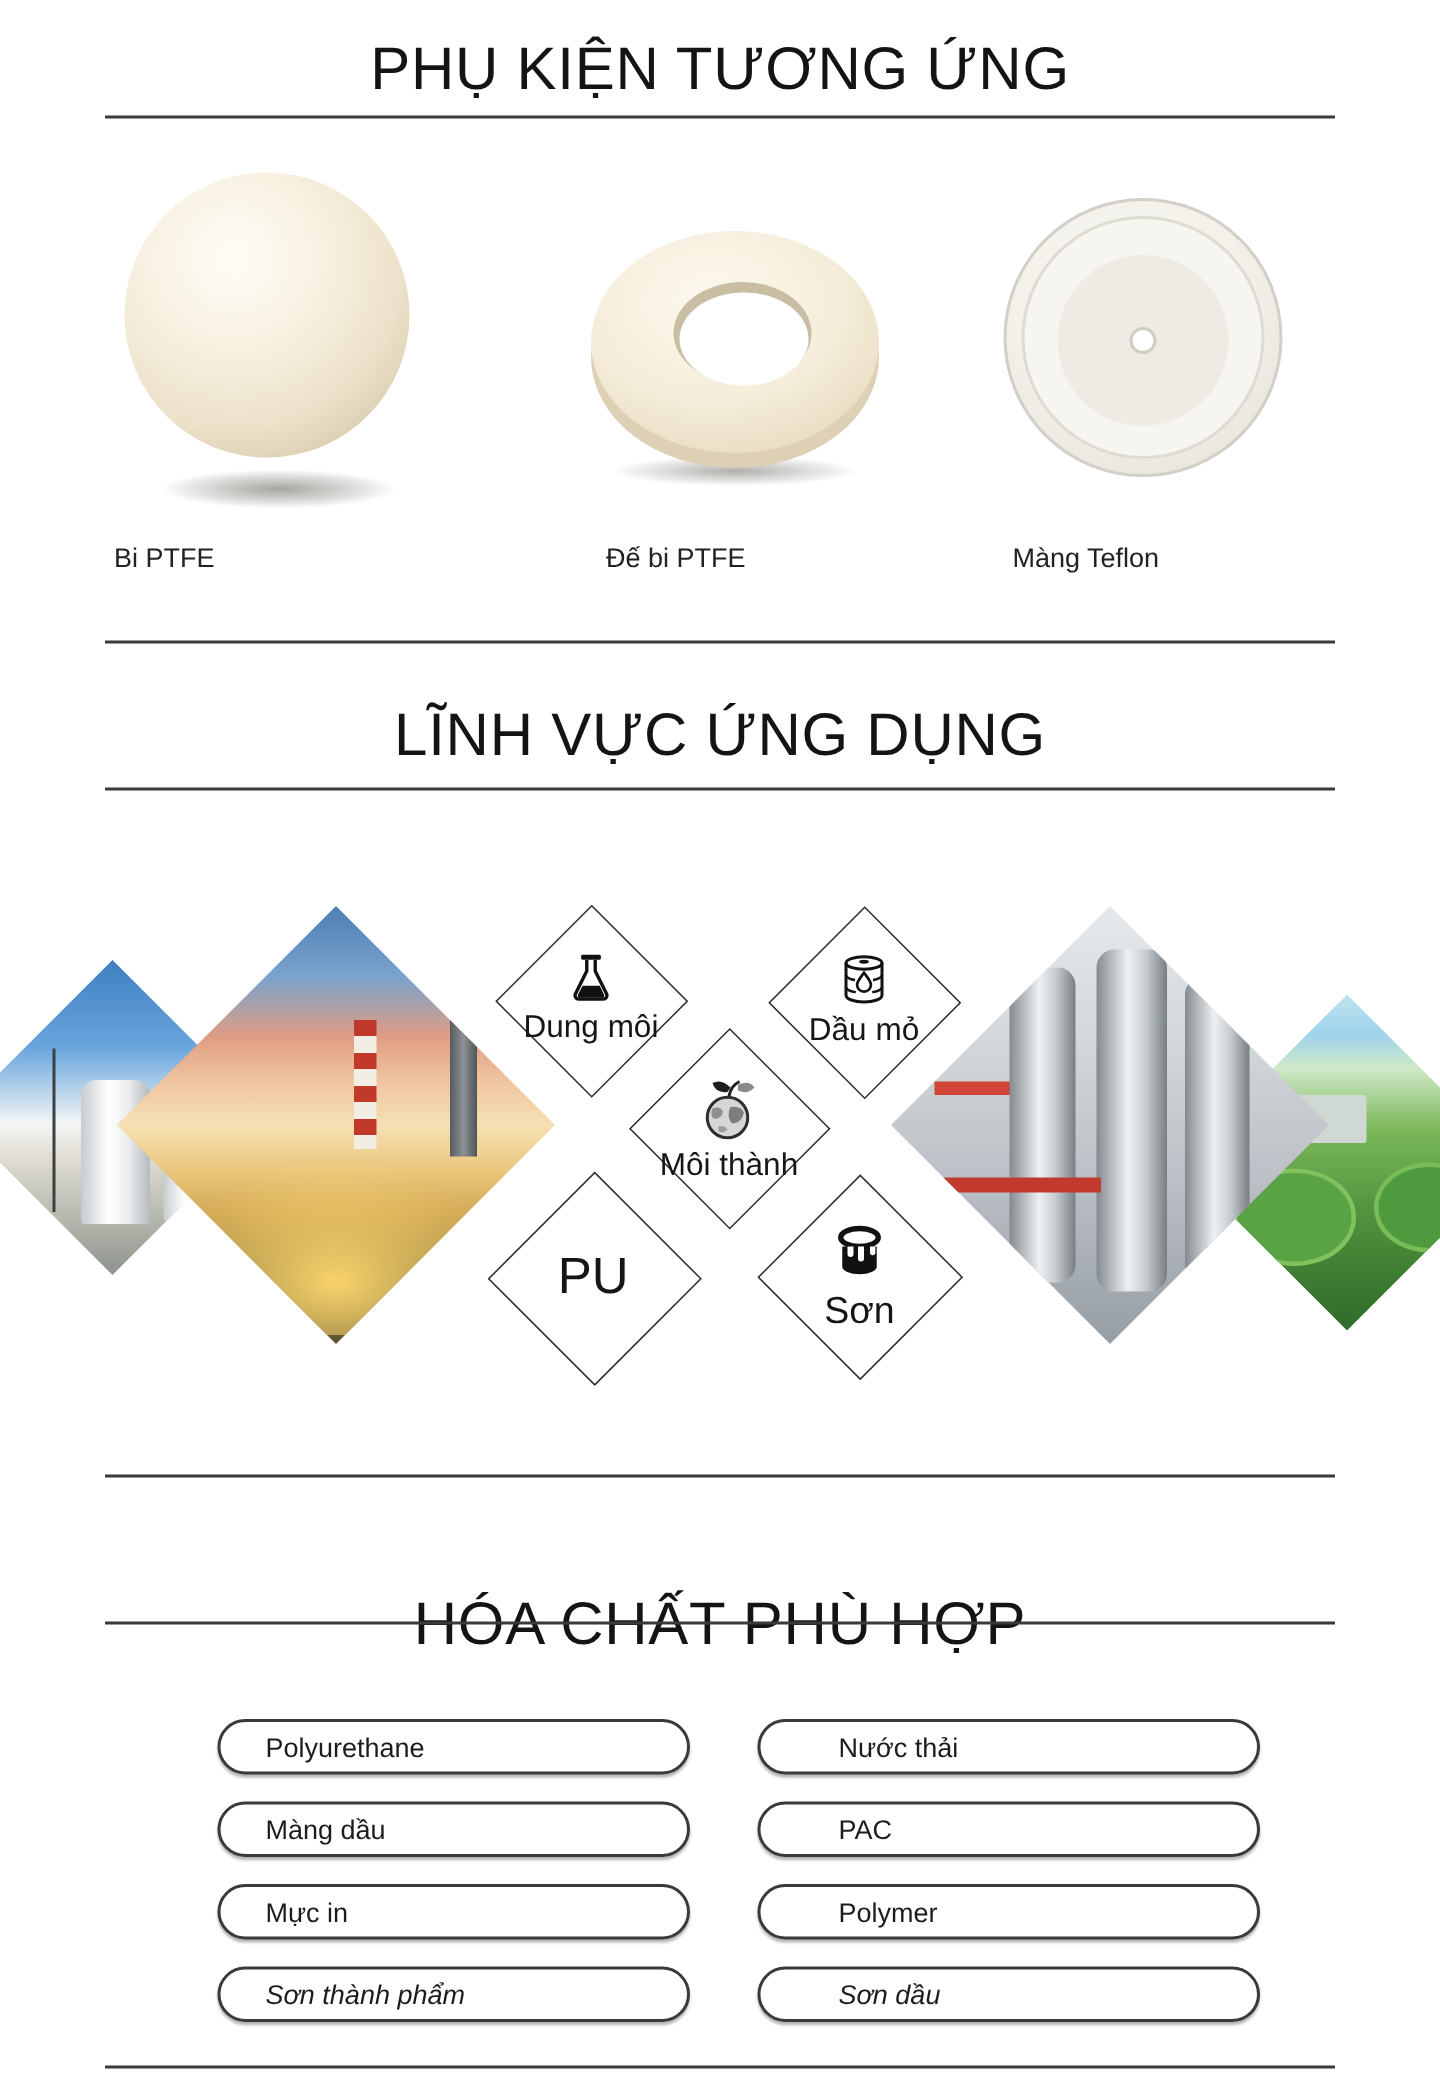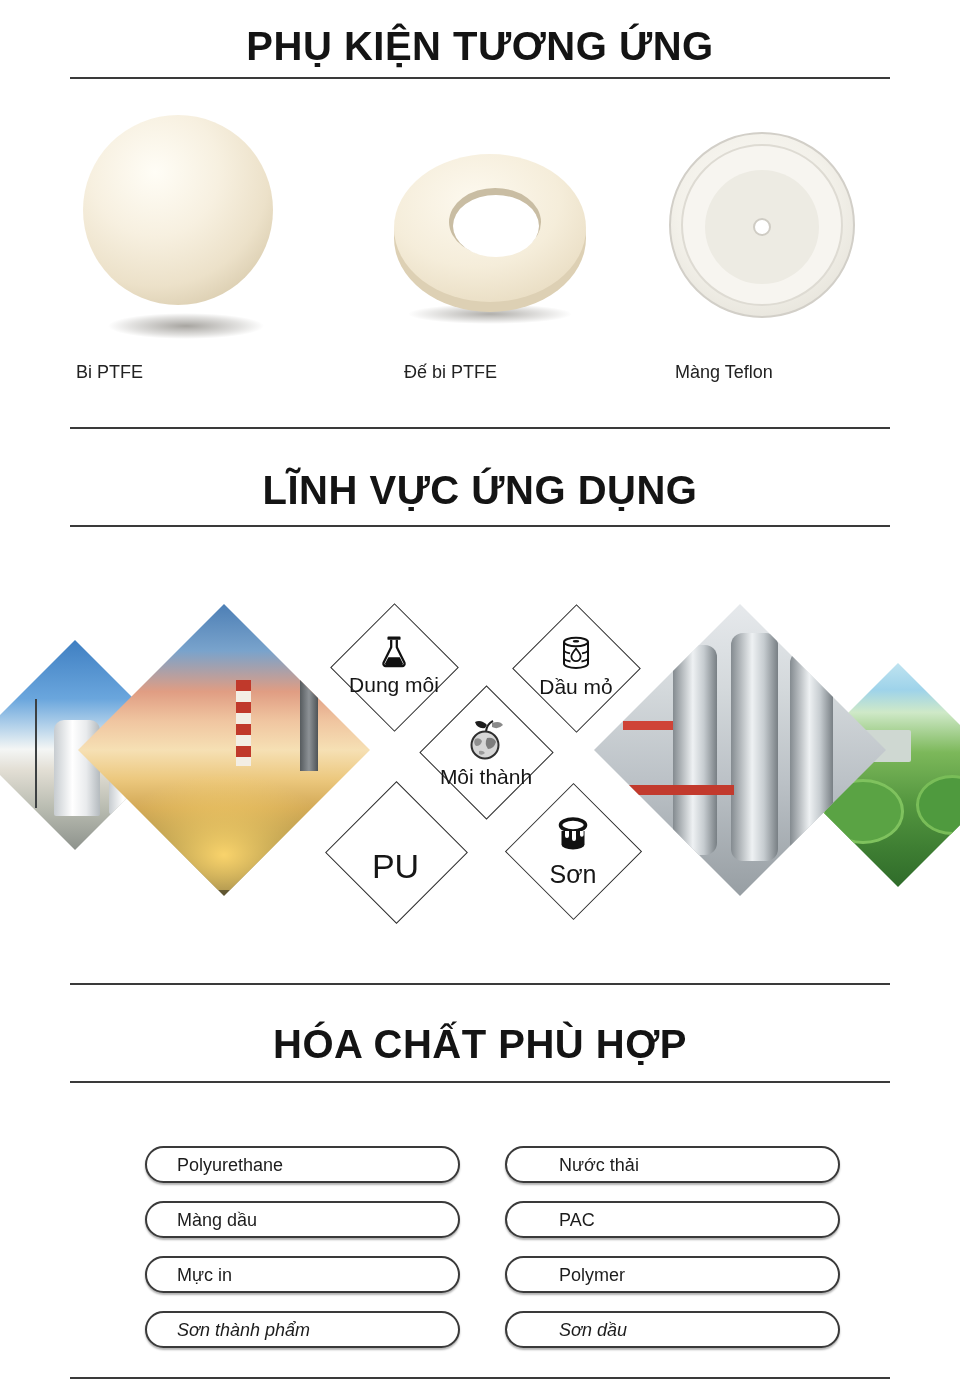--- a/index.html
+++ b/index.html
@@ -4,24 +4,24 @@
 <style>
   html,body{margin:0;padding:0;background:#fff;}
   #page{
     position:relative;width:960px;height:1397px;margin:0 auto;
     background:#fff;overflow:hidden;
     font-family:"Liberation Sans", sans-serif;color:#1a1a1a;
   }
   
   .sec-title{
     position:absolute;left:0;width:960px;text-align:center;
-    font-size:40px;font-weight:700;letter-spacing:.5px;color:#141414;
+    font-size:40px;font-weight:400;letter-spacing:.5px;color:#141414;
     margin:0;white-space:nowrap;
   }
-  .t1{top:24px;} .t2{top:468px;} .t3{top:1022px;}
+  .t1{top:24px;} .t2{top:468px;} .t3{top:1061px;}
   .divider{position:absolute;left:70px;width:820px;height:2px;background:#3a3a3a;}
   .d1{top:77px;} .d2{top:427px;} .d3{top:525px;}
   .d4{top:983px;} .d5{top:1081px;} .d6{top:1377px;}
 
   
   .fig{position:absolute;}
   .fig1{left:78px;top:110px;width:210px;height:240px;}
   .fig2{left:390px;top:146px;width:200px;height:190px;}
   .fig3{left:667px;top:130px;width:190px;height:190px;}
   .caption{
@@ -73,21 +73,21 @@
   .mt-shape{left:439px;top:179px;width:93px;height:93px;}
   .pu-shape{left:346px;top:276px;width:99px;height:99px;}
   .sn-shape{left:525px;top:277px;width:95px;height:95px;}
   .dcontent{
     position:absolute;z-index:4;display:flex;flex-direction:column;
     align-items:center;justify-content:center;gap:4px;text-align:center;
   }
   .dm-content{left:334px;top:92px;width:120px;height:96px;}
   .do-content{left:516px;top:93px;width:120px;height:96px;}
   .mt-content{left:421px;top:177px;width:130px;height:100px;}
-  .pu-content{left:346px;top:291px;width:99px;height:99px;}
+  .pu-content{left:346px;top:276px;width:99px;height:99px;}
   .sn-content{left:513px;top:276px;width:120px;height:100px;}
   .dlabel{font-size:21px;color:#161616;white-space:nowrap;line-height:1.1;}
   .pu-text{font-size:34px;color:#161616;}
   .sn-label{font-size:25px;}
 
   
   .pill{
     position:absolute;height:37px;background:#fff;
     border:2px solid #3a3a3a;border-radius:19px;
     box-shadow:0 2px 2px rgba(0,0,0,.30);

